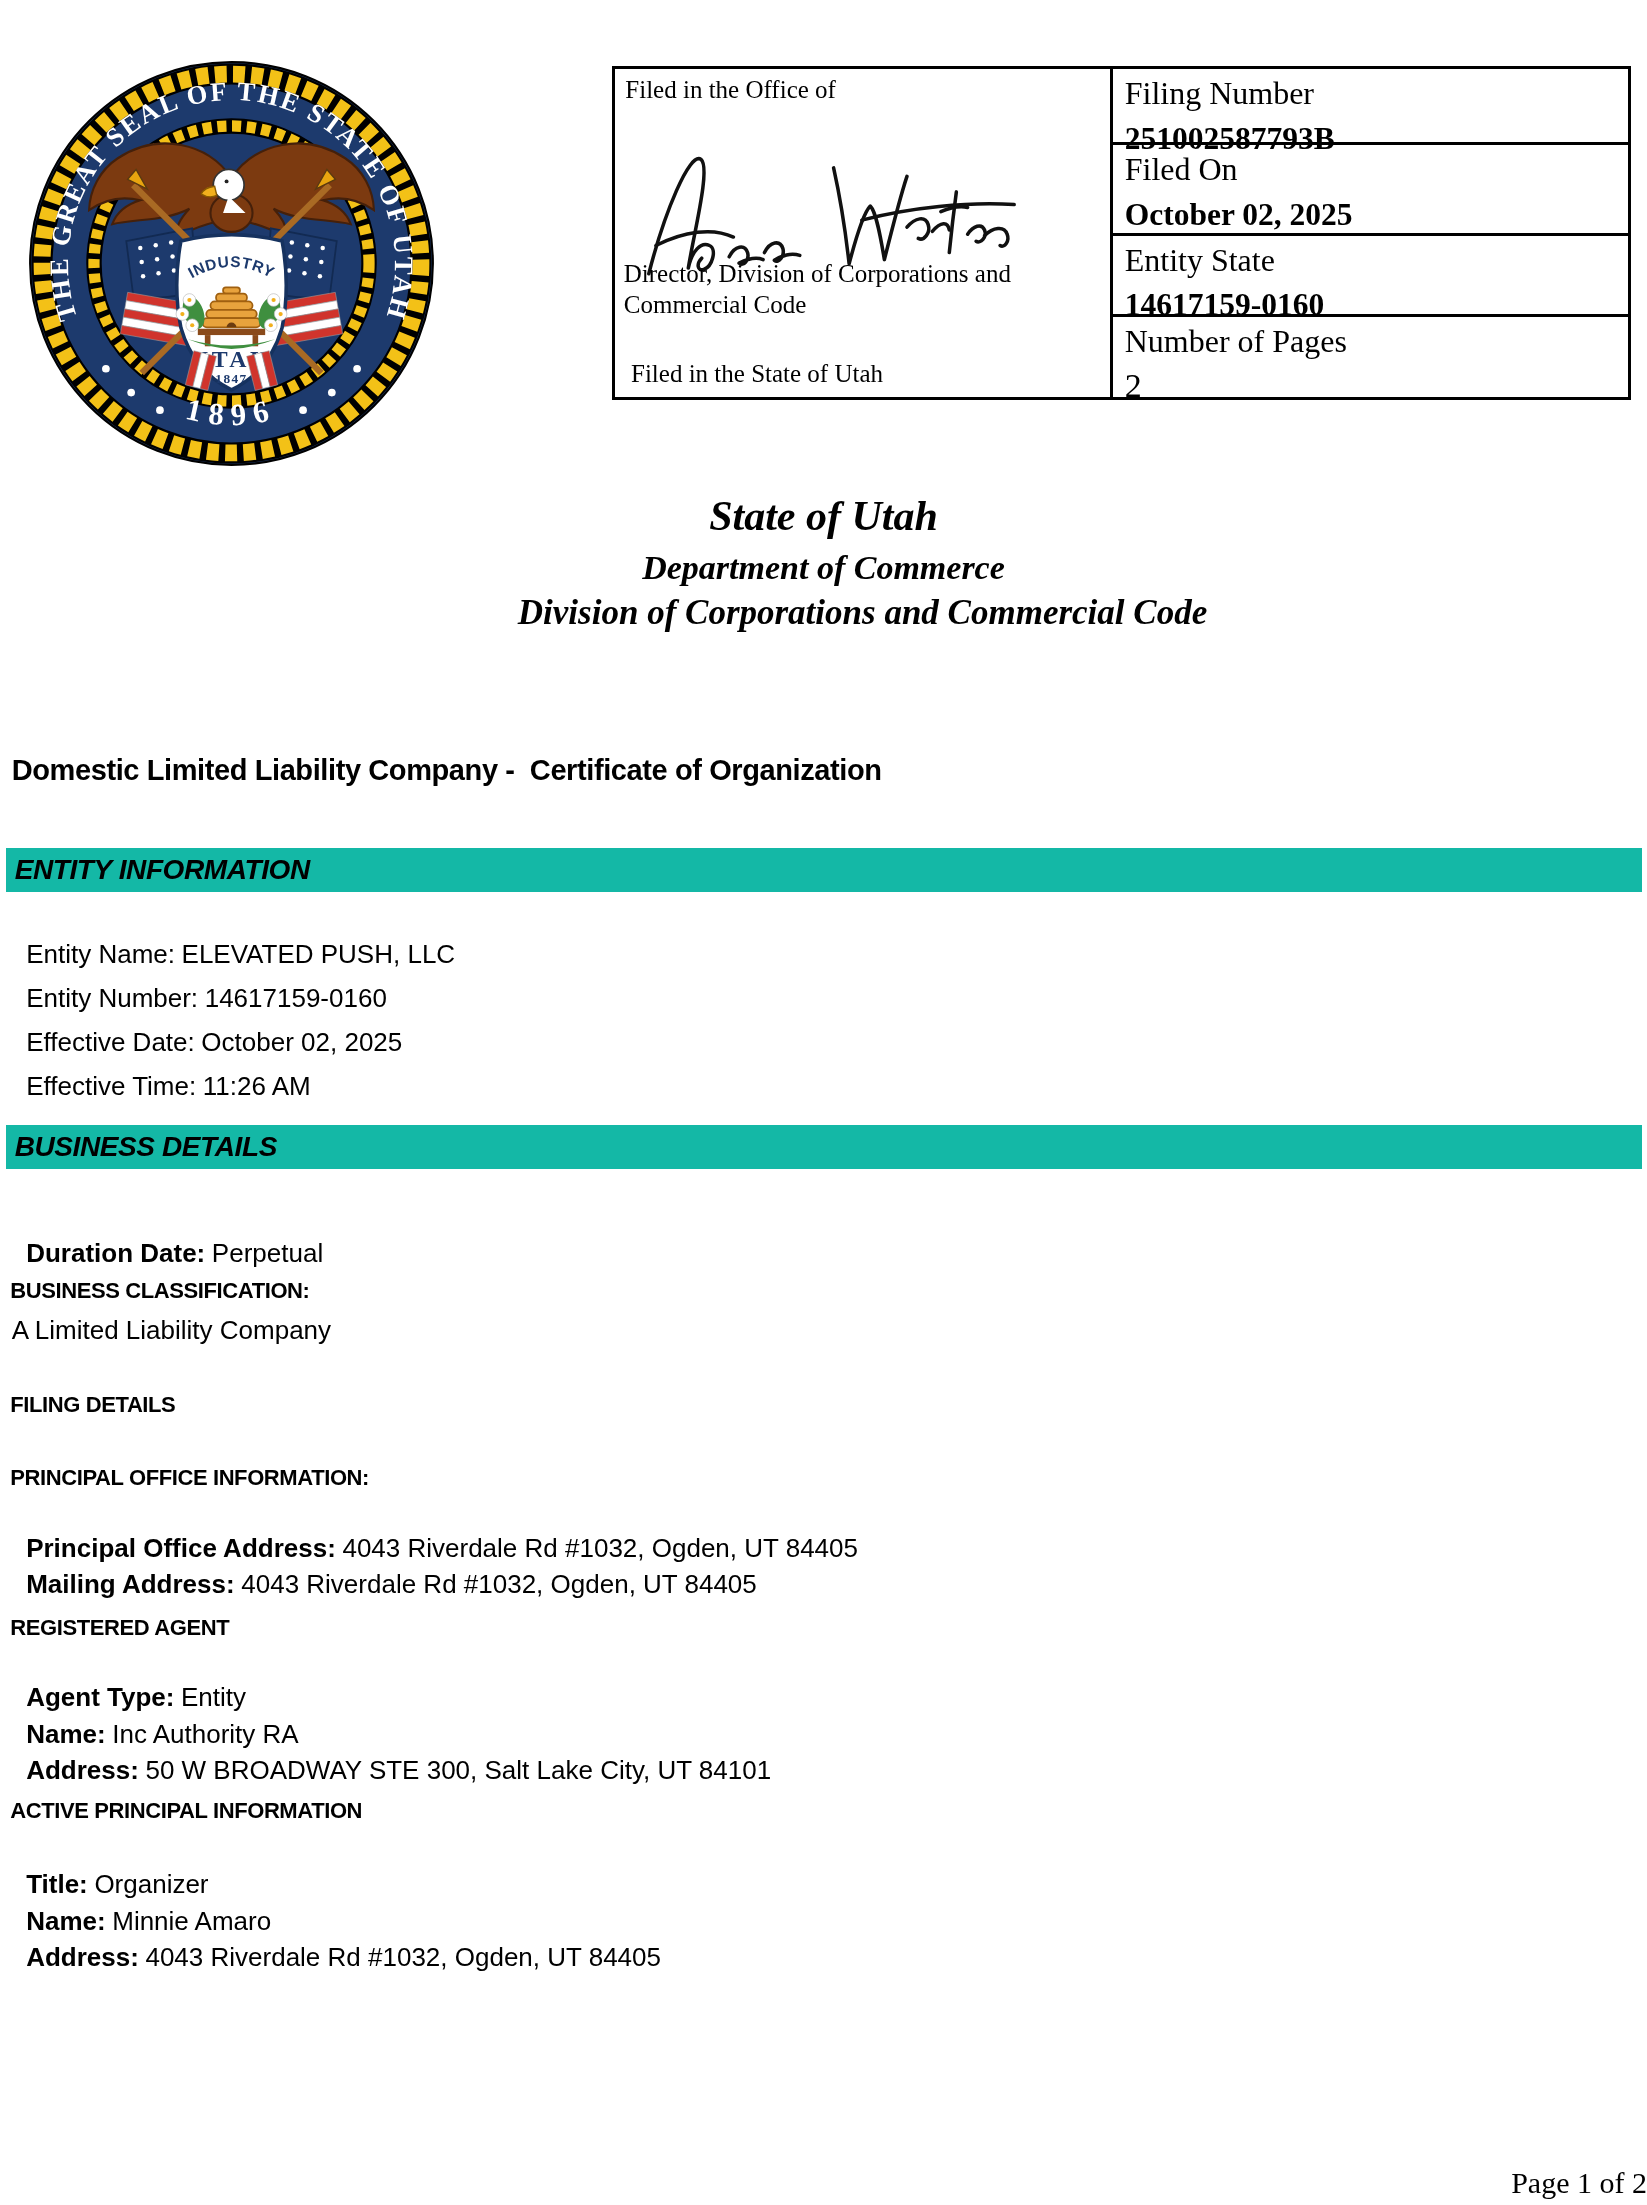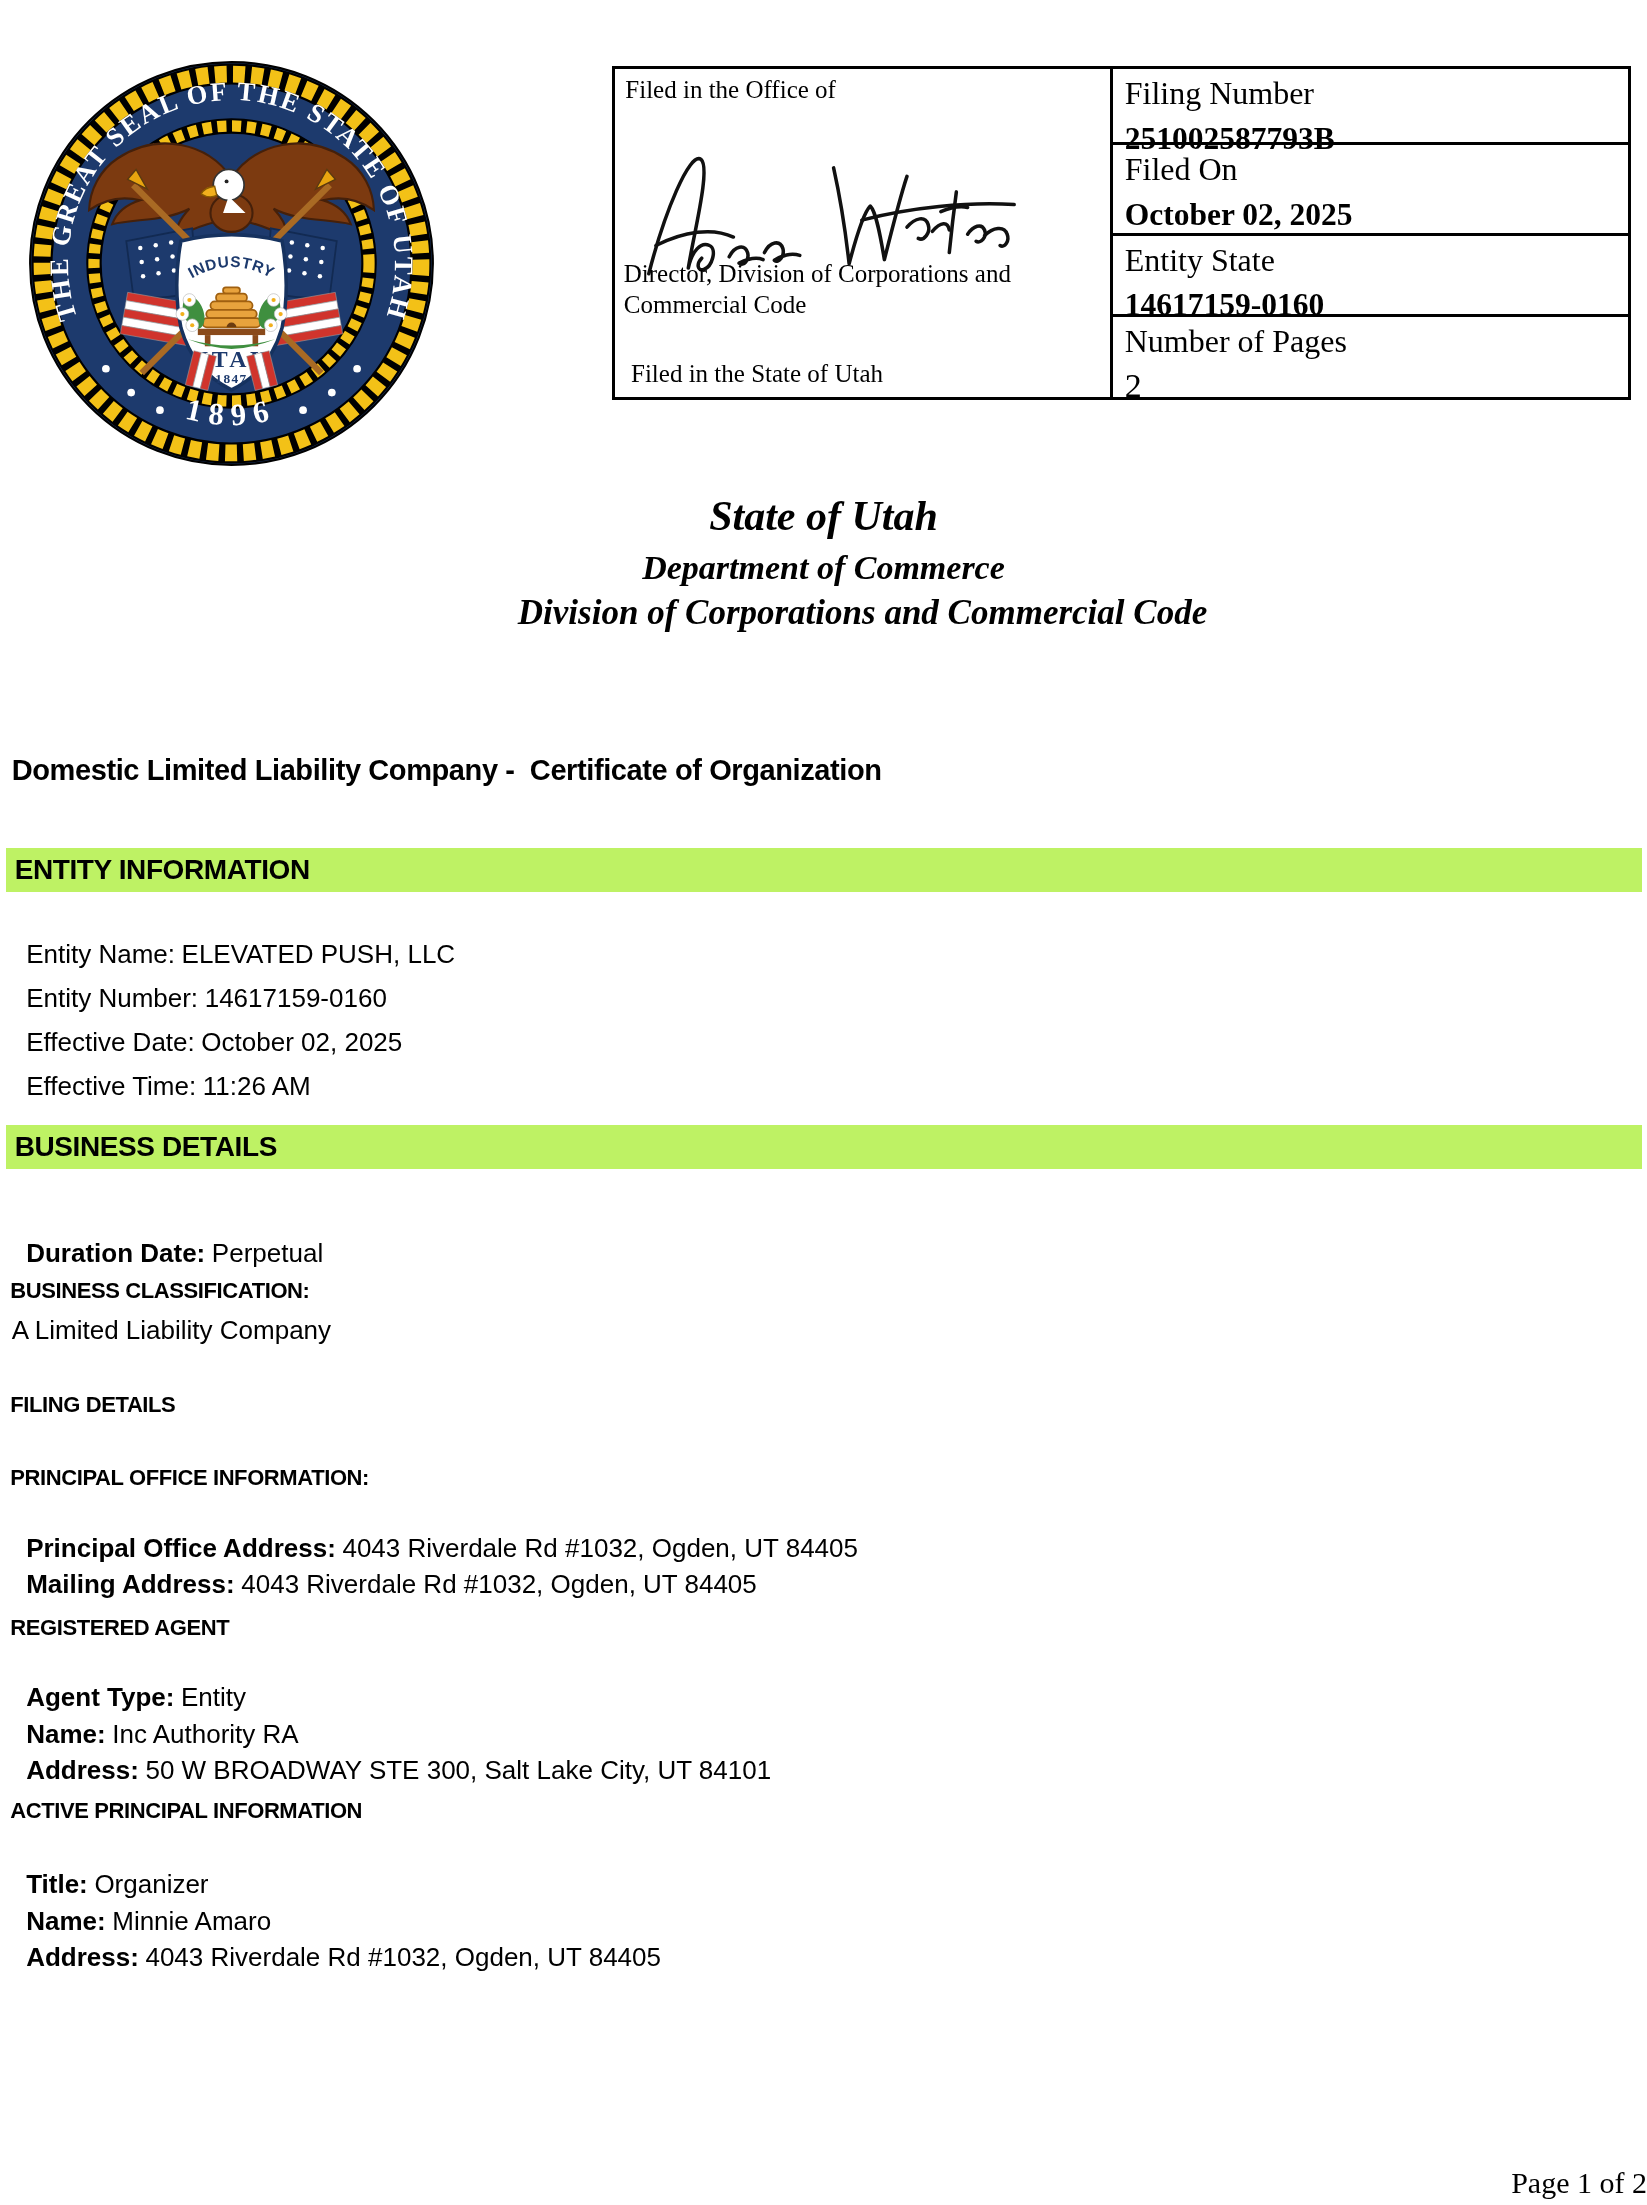--- a/index.html
+++ b/index.html
@@ -29,21 +29,21 @@
 
   
   .title-line{left:0;width:100%;text-align:center;
     font-family:"Liberation Serif",serif;font-weight:bold;font-style:italic;}
   .t1{top:492px;font-size:42px;}
   .t2{top:549px;font-size:34px;text-align:center;}
   .t3{top:593px;font-size:35px;padding-left:39px;}
 
   
   .doc-heading{left:11.7px;top:754px;font-size:29px;font-weight:bold;white-space:pre;letter-spacing:-0.4px;}
-  .banner{left:5.9px;width:1636px;height:44px;background:#bef264;box-sizing:border-box;}
+  .banner{left:5.9px;width:1636px;height:44px;background:#14b8a6;box-sizing:border-box;font-style:italic;}
   .banner span{display:block;padding-left:8.8px;line-height:44px;font-size:28px;font-weight:bold;letter-spacing:-0.4px;}
   .b1{top:848px;}
   .b2{top:1125px;}
   .subhead{left:10.3px;font-size:22px;font-weight:bold;letter-spacing:-0.4px;}
   .line{left:11.7px;font-size:26px;white-space:pre;}
   .line .bl{margin-right:6.6px;text-align:right;}
   .line .bl.bold{font-weight:bold;}
 
   .footer{top:2166px;left:0;width:100%;text-align:right;
     font-family:"Liberation Serif",serif;font-size:30px;}

